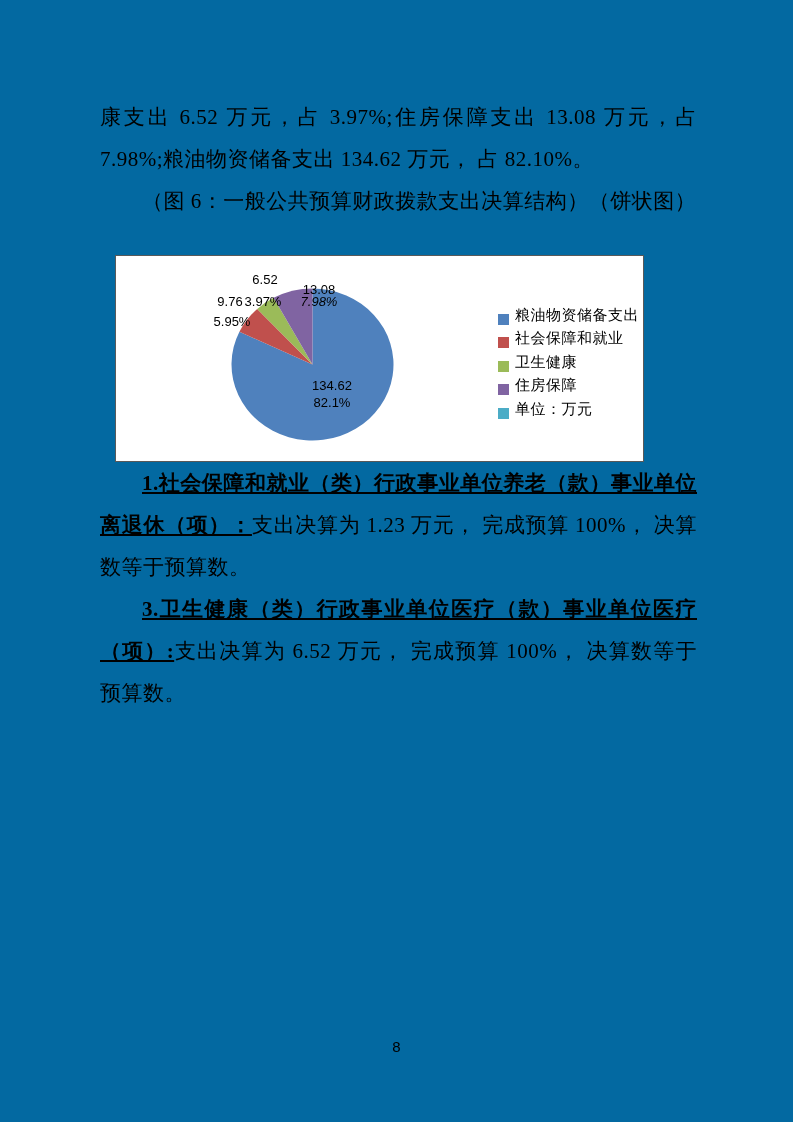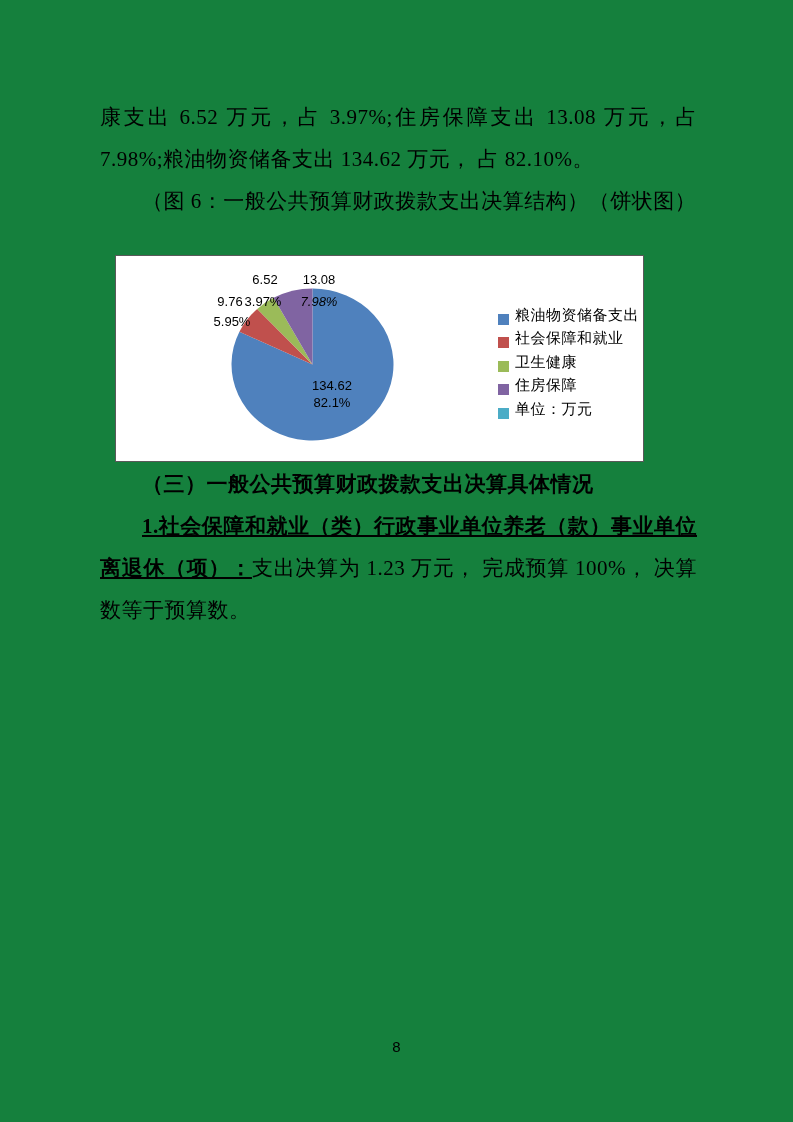--- a/index.html
+++ b/index.html
@@ -1,17 +1,17 @@
 <!DOCTYPE html>
 <html><head>
 <meta charset="utf-8">
 <style>
   html,body{margin:0;padding:0;background:#ffffff;}
   .page{
-    position:relative;width:793px;height:1122px;background:#15803d;
+    position:relative;width:793px;height:1122px;background:#0369a1;
     font-family:"Liberation Serif","DejaVu Serif",serif;color:#000;
     overflow:hidden;margin:0 auto;
   }
   .content{position:absolute;left:100px;top:96px;width:597px;}
   .para{margin:0;font-size:21px;line-height:42px;text-align:justify;letter-spacing:0.5px;}
   .indent{text-indent:2em;}
   .bold{font-weight:700;}
   .item-lead{font-weight:700;text-decoration:underline;}
 
   
@@ -19,21 +19,21 @@
     position:relative;margin:33px 0 0 15px;width:529px;height:207px;
     border:1.5px solid #595959;box-sizing:border-box;background:#fff;
     font-family:"Liberation Sans","DejaVu Sans",sans-serif;
   }
   .pie-svg{position:absolute;left:0;top:0;}
   .plabel{
     position:absolute;transform:translateX(-50%);
     font-size:13px;line-height:17px;color:#000;white-space:nowrap;text-align:center;margin-top:8px;
   }
   .pl-green-val {left:149px;top:7px;}
-  .pl-purple-val{left:203px;top:7px;}
+  .pl-purple-val{left:203px;top:17px;}
   .pl-red-val   {left:114px;top:29px;}
   .pl-green-pct {left:147px;top:29px;}
   .pl-purple-pct{left:203px;top:29px;font-style:italic;}
   .pl-red-pct   {left:116px;top:49px;}
   .pl-blue      {left:216px;top:113px;}
 
   .legend{position:absolute;left:382px;top:45px;}
   .legend-row{display:flex;align-items:flex-end;height:23.5px;}
   .legend-swatch{width:11px;height:11px;flex:0 0 11px;margin-right:6px;display:inline-block;}
   .legend-label{font-size:15px;color:#000;white-space:nowrap;letter-spacing:0.5px;}
@@ -91,24 +91,24 @@
           <span class="legend-swatch" style="background: rgb(128, 100, 162);"></span>
           <span class="legend-label">住房保障</span>
         </div>
         <div class="legend-row">
           <span class="legend-swatch" style="background: rgb(75, 172, 198);"></span>
           <span class="legend-label">单位：万元</span>
         </div>
       </div>
     </div>
 
-    <p class="para indent bold section-heading">（三）一般公共预算财政拨款支出决算具体情况</p>
 
 
     <p class="para indent"><span class="item-lead">1.社会保障和就业（类）行政事业单位养老（款）事业单位离退休（项）：</span><span>支出决算为 1.23 万元， 完成预算 100%， 决算数等于预算数。</span></p>
 
 
+    <p class="para indent"><span class="item-lead">3.卫生健康（类）行政事业单位医疗（款）事业单位医疗（项）:</span><span>支出决算为 6.52 万元， 完成预算 100%， 决算数等于预算数。</span></p>
 
 
   </div>
 
   <div class="page-number">8</div>
 </div>
 
 </body></html>

